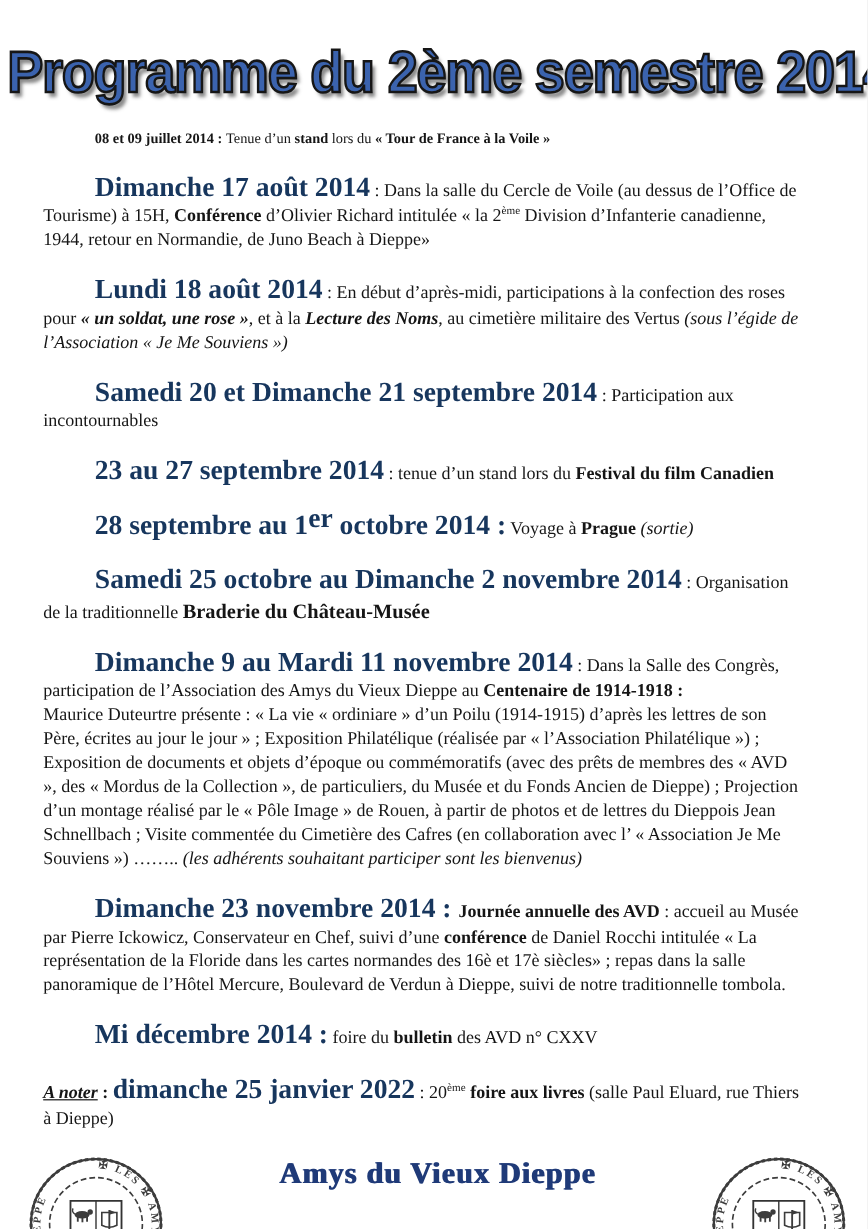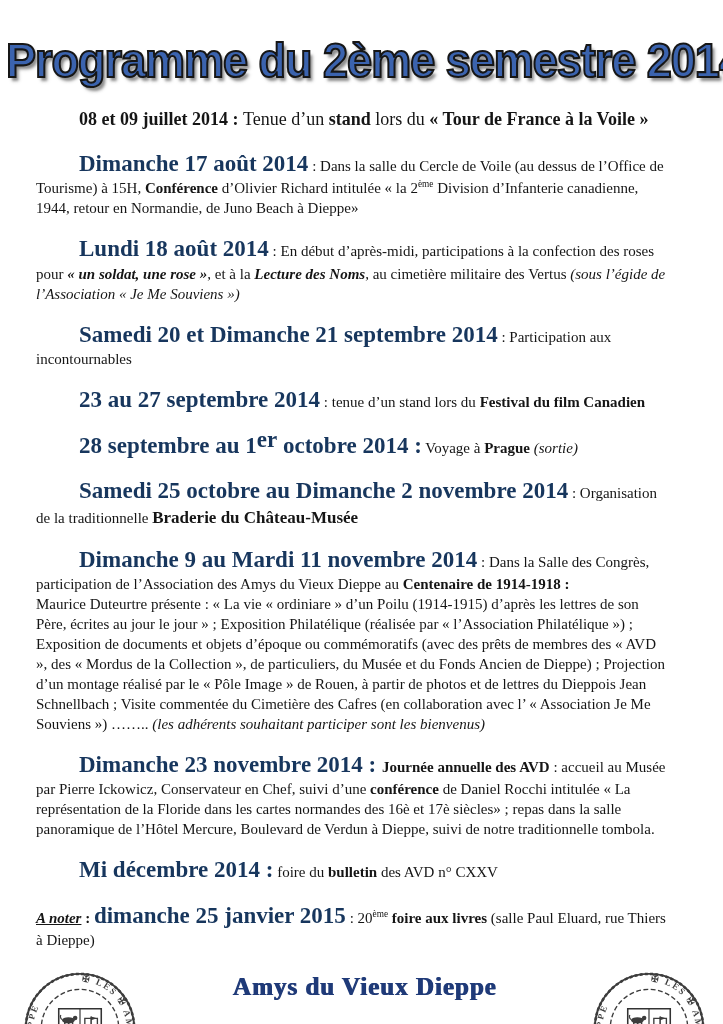--- a/index.html
+++ b/index.html
@@ -26,21 +26,21 @@
     color:#3b63ae;
     -webkit-text-stroke:2px #161616;
     text-shadow:3px 4px 3px rgba(40,40,40,.55);
     transform:scaleY(1.08);
     transform-origin:top center;
     white-space:nowrap;
   }
   .content{padding:0 56px 0 36px;}
   .para{margin:0 0 15px 0;}
   .para.indent{text-indent:43px;}
-  .para.small{font-size:18px;margin-bottom:17px;}
+  .para.small{font-size:12px;margin-bottom:17px;}
   .b{font-weight:bold;}
   .i{font-style:italic;}
   .u{text-decoration:underline;}
   .navy{color:#17365d;}
   .hd{font-size:23px;}
   .lg{font-size:17px;}
   sup{font-size:62%;line-height:0;}
   .footer{
     display:flex;
     align-items:flex-start;
@@ -72,21 +72,21 @@
   <p class="para indent small"><span class="b">08 et 09 juillet 2014 : </span><span>Tenue d’un </span><span class="b">stand</span><span> lors du </span><span class="b">« Tour de France à la Voile »</span></p>
       <p class="para indent"><span class="b navy hd">Dimanche 17 août 2014</span><span> : Dans la salle du Cercle de Voile (au dessus de l’Office de Tourisme) à 15H, </span><span class="b">Conférence</span><span> d’Olivier Richard intitulée « la 2</span><sup>ème</sup><span> Division d’Infanterie canadienne, 1944, retour en Normandie, de Juno Beach à Dieppe»</span></p>
       <p class="para indent"><span class="b navy hd">Lundi 18 août 2014</span><span> : En début d’après-midi, participations à la confection des roses pour </span><span class="b i">« un soldat, une rose »</span><span>, et à la </span><span class="b i">Lecture des Noms</span><span>, au cimetière militaire des Vertus </span><span class="i">(sous l’égide de l’Association « Je Me Souviens »)</span></p>
       <p class="para indent"><span class="b navy hd">Samedi 20 et Dimanche 21 septembre 2014</span><span> : Participation aux incontournables</span><br></p>
       <p class="para indent"><span class="b navy hd">23 au 27 septembre 2014</span><span> : tenue d’un stand lors du </span><span class="b">Festival du film Canadien</span></p>
       <p class="para indent"><span class="b navy hd">28 septembre au 1</span><sup class="b navy hd">er</sup><span class="b navy hd"> octobre 2014 :</span><span> Voyage à </span><span class="b">Prague</span><span> </span><span class="i">(sortie)</span></p>
       <p class="para indent"><span class="b navy hd">Samedi 25 octobre au Dimanche 2 novembre 2014</span><span> : Organisation de la traditionnelle </span><span class="b lg">Braderie du Château-Musée</span></p>
       <p class="para indent"><span class="b navy hd">Dimanche 9 au Mardi 11 novembre 2014</span><span> : Dans la Salle des Congrès, participation de l’Association des Amys du Vieux Dieppe au </span><span class="b">Centenaire de 1914-1918 :</span><br><span>Maurice Duteurtre présente : «  La vie « ordiniare » d’un Poilu (1914-1915) d’après les lettres de son Père, écrites au jour le jour » ; Exposition Philatélique (réalisée par « l’Association Philatélique ») ; Exposition de documents et objets d’époque ou commémoratifs (avec des prêts de membres des « AVD », des « Mordus de la Collection », de particuliers, du Musée et du Fonds Ancien de Dieppe) ; Projection d’un montage réalisé par le « Pôle Image » de Rouen, à partir de photos et de lettres du Dieppois Jean Schnellbach ; Visite commentée du Cimetière des Cafres (en collaboration avec l’ « Association Je Me Souviens ») …….. </span><span class="i">(les adhérents souhaitant participer sont les bienvenus)</span></p>
       <p class="para indent"><span class="b navy hd">Dimanche 23 novembre 2014 : </span><span class="b">Journée annuelle des AVD</span><span> : accueil au Musée par Pierre Ickowicz, Conservateur en Chef, suivi d’une </span><span class="b">conférence</span><span> de  Daniel Rocchi intitulée « La représentation de la Floride dans les cartes normandes des 16è et 17è siècles» ; repas dans la salle panoramique de  l’Hôtel Mercure, Boulevard de Verdun à Dieppe, suivi de notre traditionnelle tombola.</span></p>
       <p class="para indent"><span class="b navy hd">Mi décembre 2014 :</span><span> foire du </span><span class="b">bulletin</span><span> des AVD n° CXXV</span></p>
-      <p class="para"><span class="b i u">A noter</span><span class="b"> : </span><span class="b navy hd">dimanche 25 janvier 2015</span><span> : 20</span><sup>ème</sup><span> </span><span class="b">foire aux livres</span><span> (salle Paul Eluard, rue Thiers à Dieppe)</span></p>
+      <p class="para"><span class="b i u">A noter</span><span class="b"> : </span><span class="b navy hd">dimanche 25 janvier 2022</span><span> : 20</span><sup>ème</sup><span> </span><span class="b">foire aux livres</span><span> (salle Paul Eluard, rue Thiers à Dieppe)</span></p>
     </div>
 
   <div class="footer">
 
     <svg class="seal" viewBox="0 0 120 126" aria-hidden="true">
       <g>
         <circle cx="60" cy="62" r="56" fill="#fff" stroke="#3c3c3c" stroke-width="2"></circle>
         <circle cx="60" cy="62" r="56" fill="none" stroke="#3c3c3c" stroke-width="2.6" stroke-dasharray="3 2.4"></circle>
         <circle cx="60" cy="62" r="40" fill="none" stroke="#3c3c3c" stroke-width="1.4" stroke-dasharray="5 2.6"></circle>
         <path id="ringL" d="M60 14 a48 48 0 1 1 -0.01 0" fill="none"></path>

